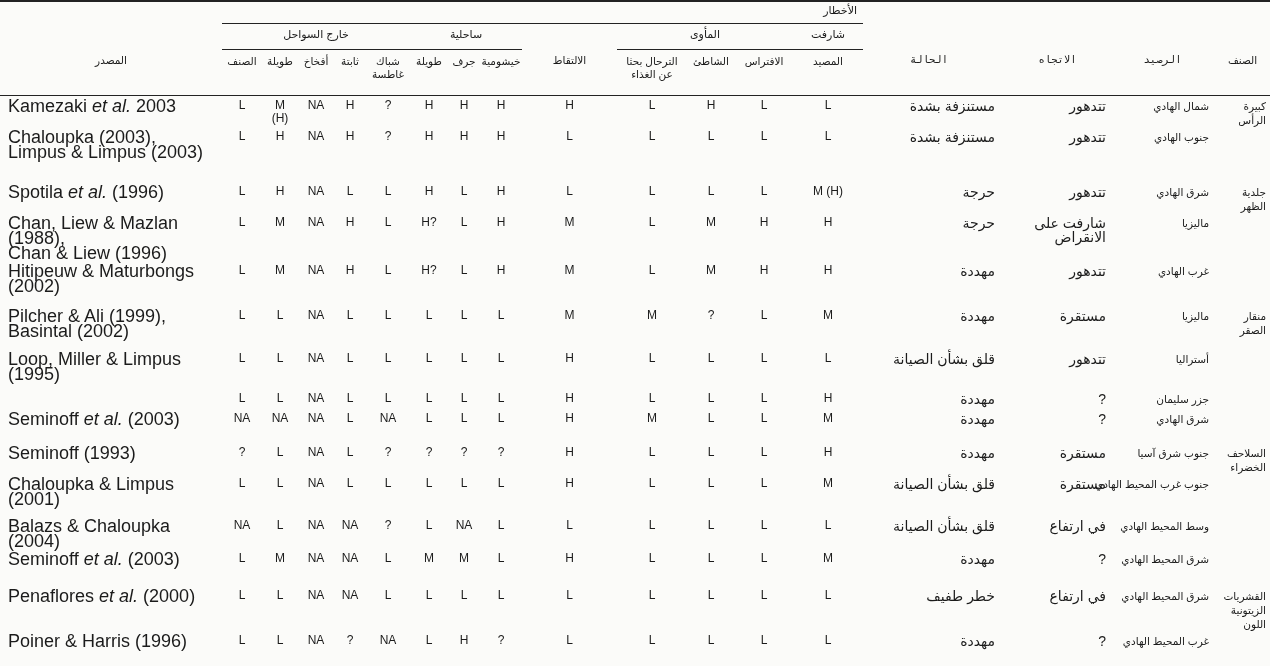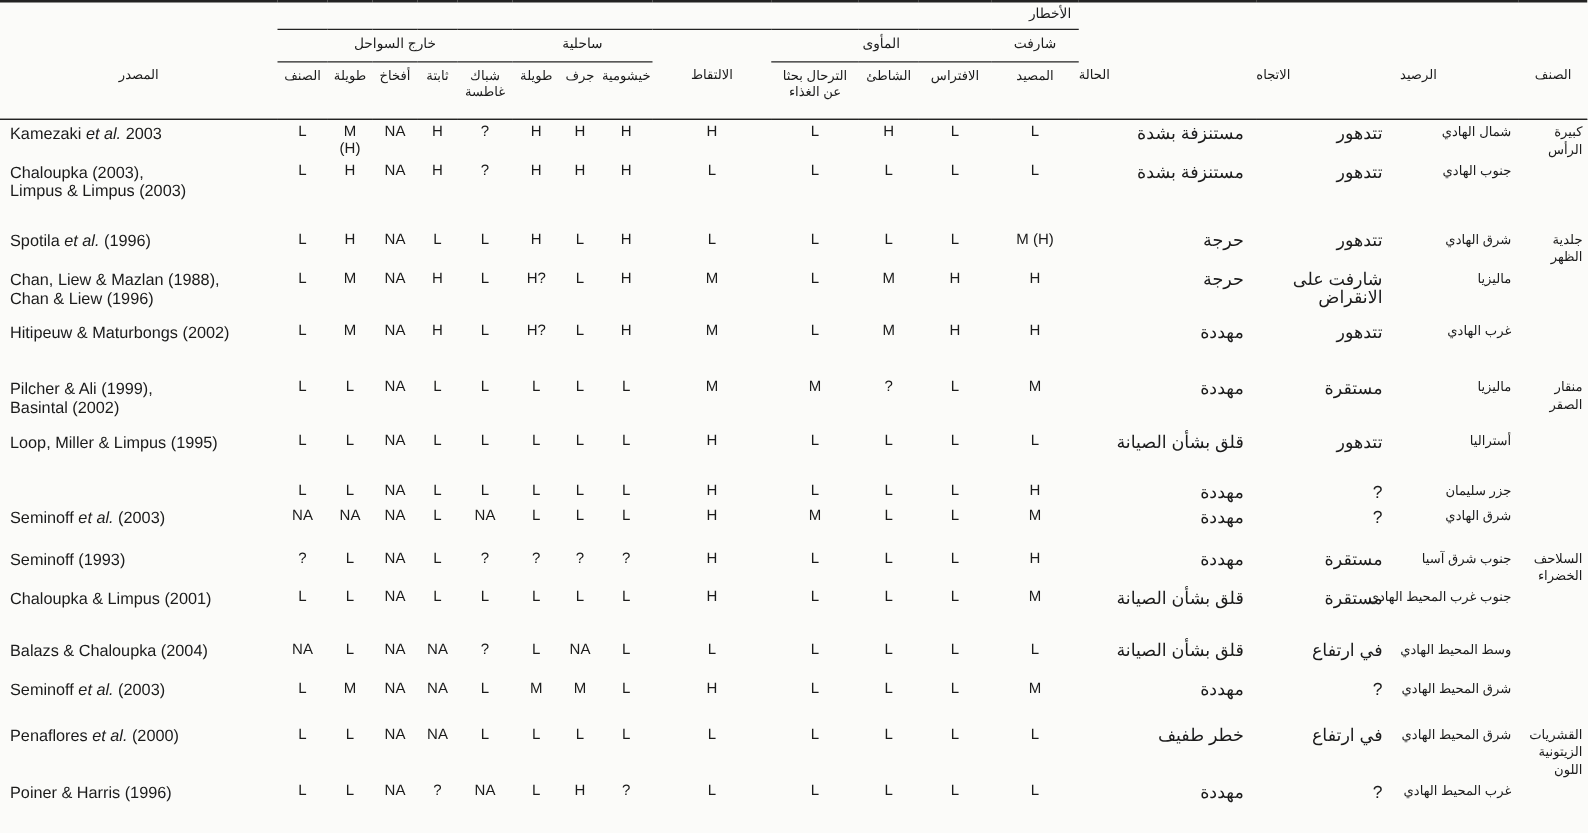--- a/index.html
+++ b/index.html
@@ -19,24 +19,24 @@
   
   tr.h1{height:22px;}
   tr.h1 th.danger-span{border-bottom:1.2px solid #232323;text-align:right;padding:2px 6px 1px 0;font-size:11px;}
   
   tr.h2{height:26px;}
   tr.h2 th.grp{border-bottom:1.2px solid #232323;text-align:center;padding-top:4px;font-size:11px;}
   
   tr.h3{height:46px;}
   tr.h3 th{border-bottom:1.6px solid #232323;text-align:center;padding-top:5px;line-height:13px;font-size:10.5px;}
   tr.h3 th.src-h{text-align:center;}
-  tr.h3 th.ra{text-align:left;padding-right:10px;}
+  tr.h3 th.ra{text-align:center;padding-right:10px;font-family:Liberation Mono, monospace;}
   
   tbody td{vertical-align:top;padding-top:3px;white-space:pre-line;}
-  td.src{font-size:13px;line-height:15px;text-align:left;padding-left:8px;white-space:pre-line;}
+  td.src{font-size:18px;line-height:15px;text-align:left;padding-left:8px;white-space:pre-line;}
   td.val{font-size:12px;line-height:13px;text-align:center;font-family:"Liberation Sans","DejaVu Sans",sans-serif;}
   td.status,td.trend{font-size:14px;line-height:14px;text-align:right;padding-right:10px;white-space:nowrap;}
   td.trend{padding-right:14px;white-space:pre-line;}
   td.stock{font-size:10.5px;line-height:14px;text-align:right;padding-right:6px;white-space:nowrap;}
   td.species{font-size:10.5px;line-height:14px;text-align:right;padding-right:4px;white-space:pre-line;}
   
   tbody tr:nth-child(1){height:32px;}
   tbody tr:nth-child(2){height:55px;}
   tbody tr:nth-child(3){height:23px;padding-left:12px;}
   tbody tr:nth-child(4){height:42px;}

